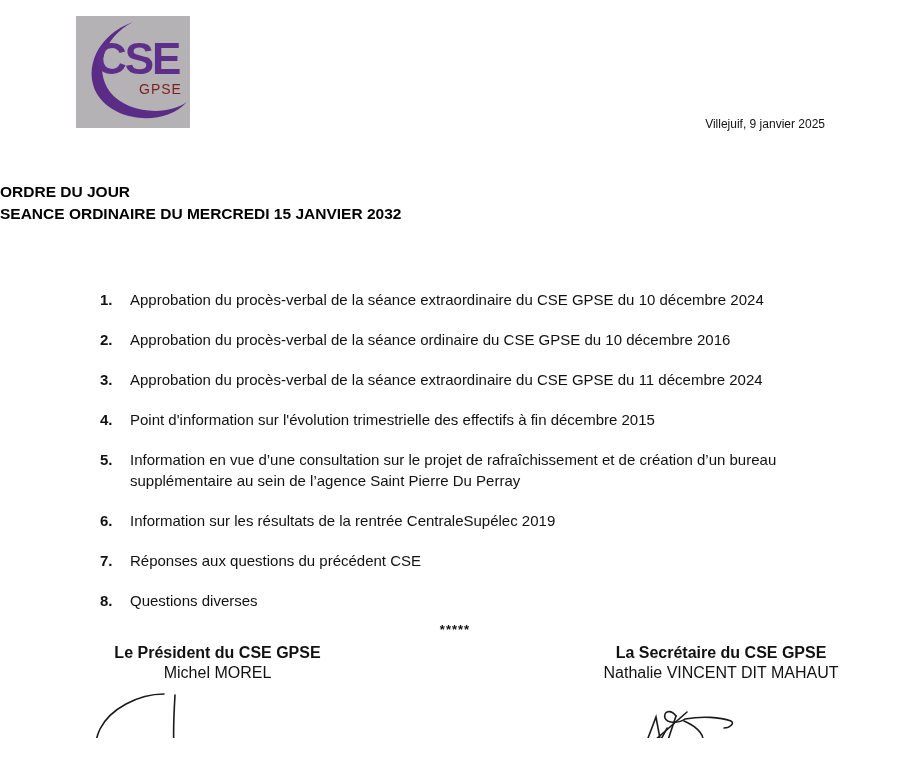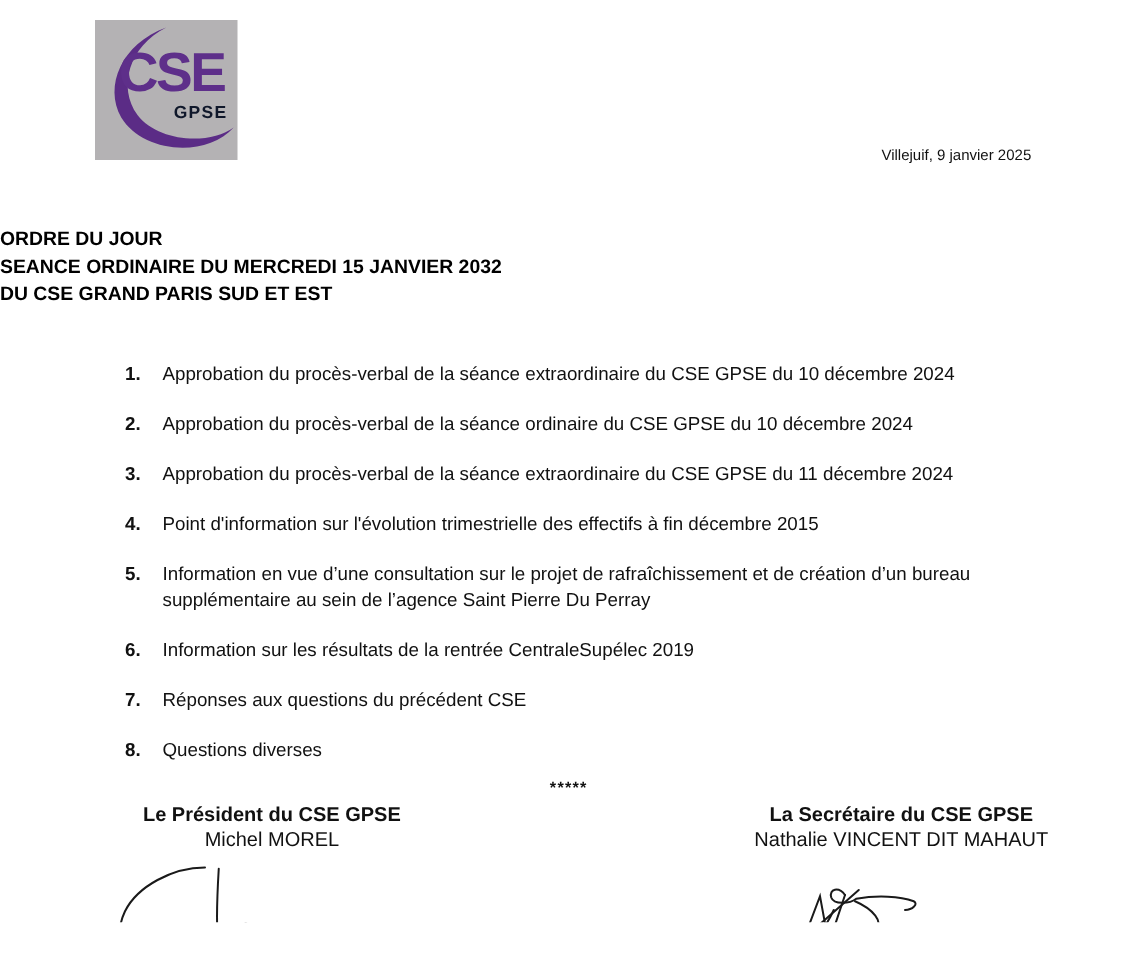--- a/index.html
+++ b/index.html
@@ -43,23 +43,22 @@
     letter-spacing: -2px;
     color: #5e2f8a;
     line-height: 44px;
   }
   .logo-subtitle {
     position: absolute;
     left: 63px;
     top: 66px;
     font-size: 14px;
     letter-spacing: 1px;
-    color: #0f172a;
+    color: #7f1d1d;
     line-height: 15px;
-    font-weight: bold;
   }
 
   
   .dateline {
     position: absolute;
     top: 117px;
     right: 85px;
     font-size: 12px;
     color: #111111;
   }
@@ -145,31 +144,30 @@
     </svg>
     <div class="logo-acronym">CSE</div>
     <div class="logo-subtitle">GPSE</div>
   </div>
 
   <div class="dateline">Villejuif, 9 janvier 2025</div>
 
   <div class="doc-title">
     <div>ORDRE DU JOUR</div>
     <div>SEANCE ORDINAIRE DU MERCREDI 15 JANVIER 2032</div>
-    <div>DU CSE GRAND PARIS SUD ET EST</div>
   </div>
 
   <div class="agenda">
     <div class="agenda-item">
       <span class="agenda-num">1.</span>
       <span class="agenda-text">Approbation du procès-verbal de la séance extraordinaire du CSE GPSE du 10 décembre 2024</span>
     </div>
     <div class="agenda-item">
       <span class="agenda-num">2.</span>
-      <span class="agenda-text">Approbation du procès-verbal de la séance ordinaire du CSE GPSE du 10 décembre 2024</span>
+      <span class="agenda-text">Approbation du procès-verbal de la séance ordinaire du CSE GPSE du 10 décembre 2016</span>
     </div>
     <div class="agenda-item">
       <span class="agenda-num">3.</span>
       <span class="agenda-text">Approbation du procès-verbal de la séance extraordinaire du CSE GPSE du 11 décembre 2024</span>
     </div>
     <div class="agenda-item">
       <span class="agenda-num">4.</span>
       <span class="agenda-text">Point d'information sur l'évolution trimestrielle des effectifs à fin décembre 2015</span>
     </div>
     <div class="agenda-item">

